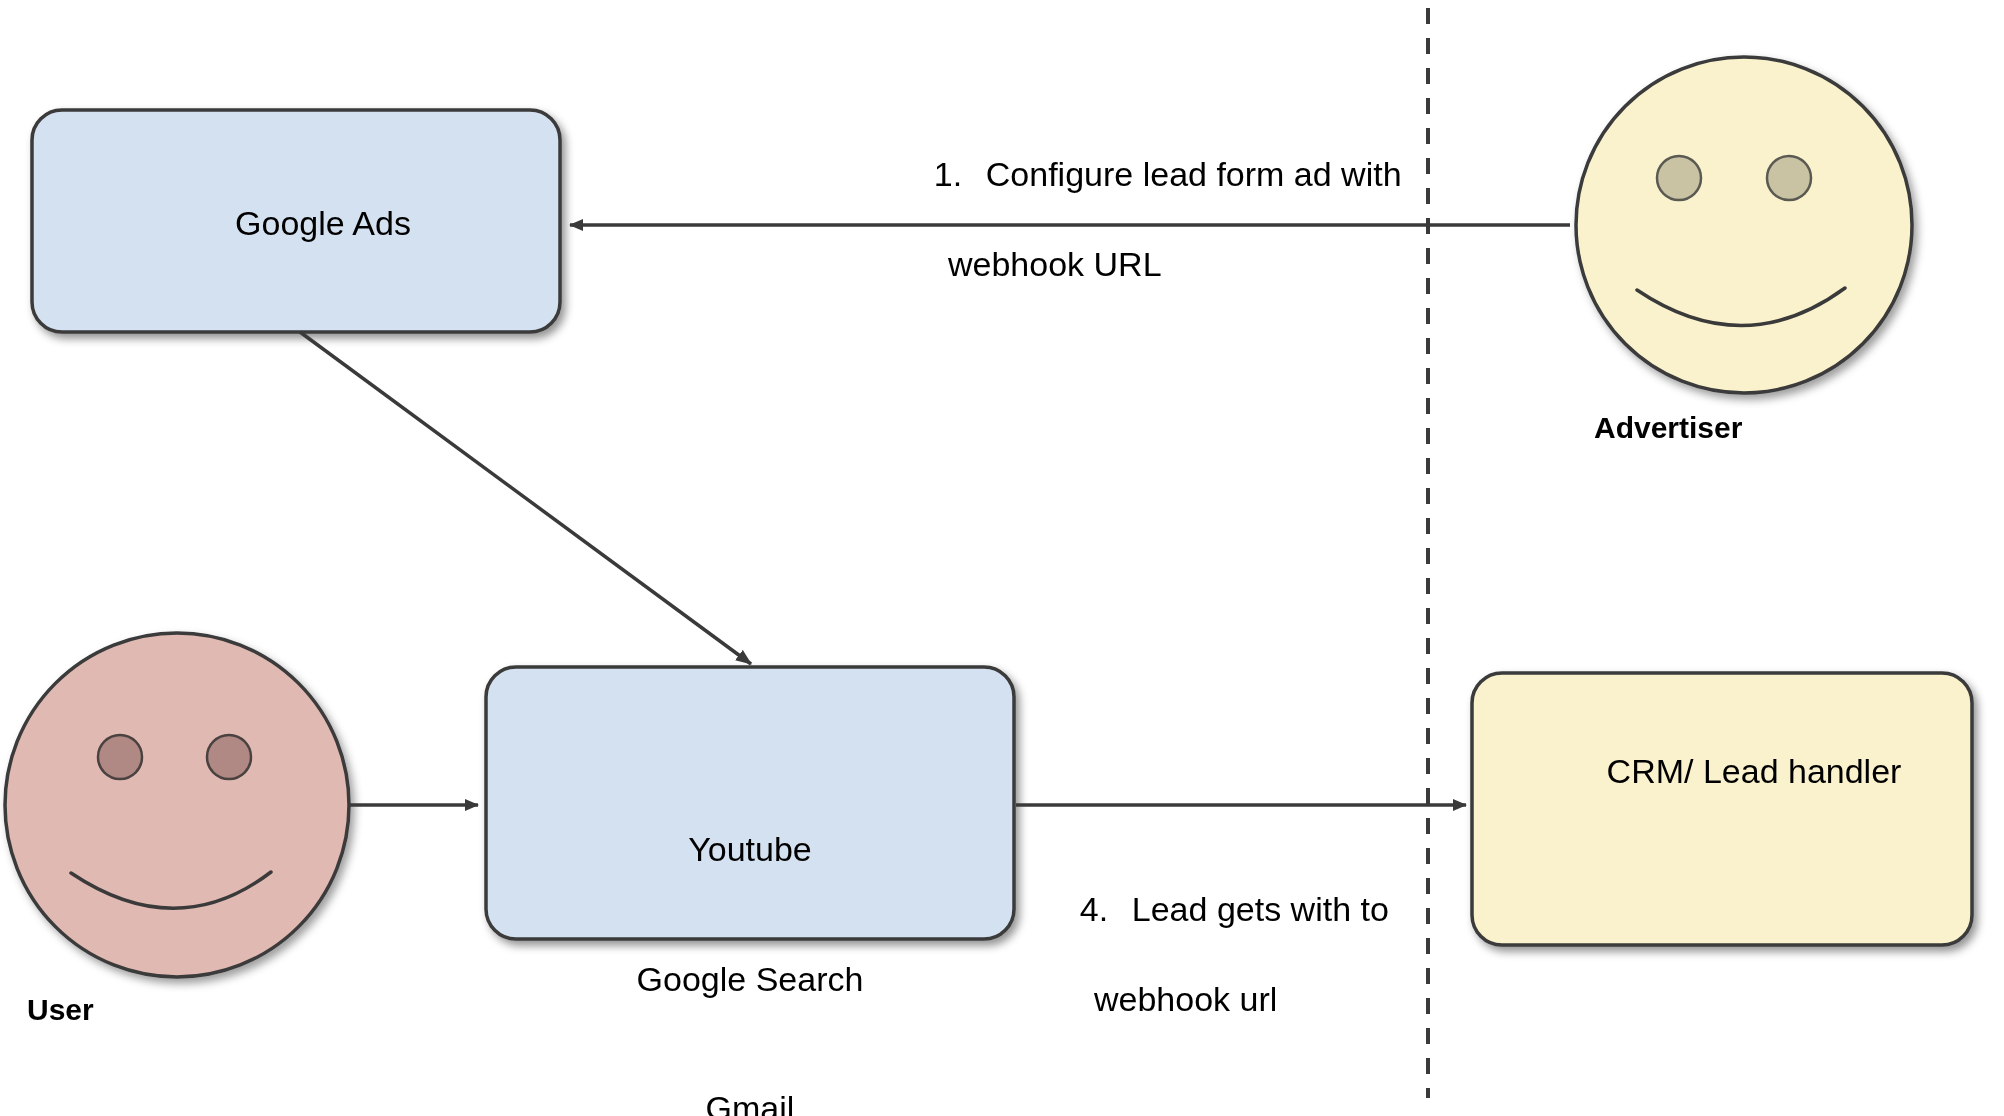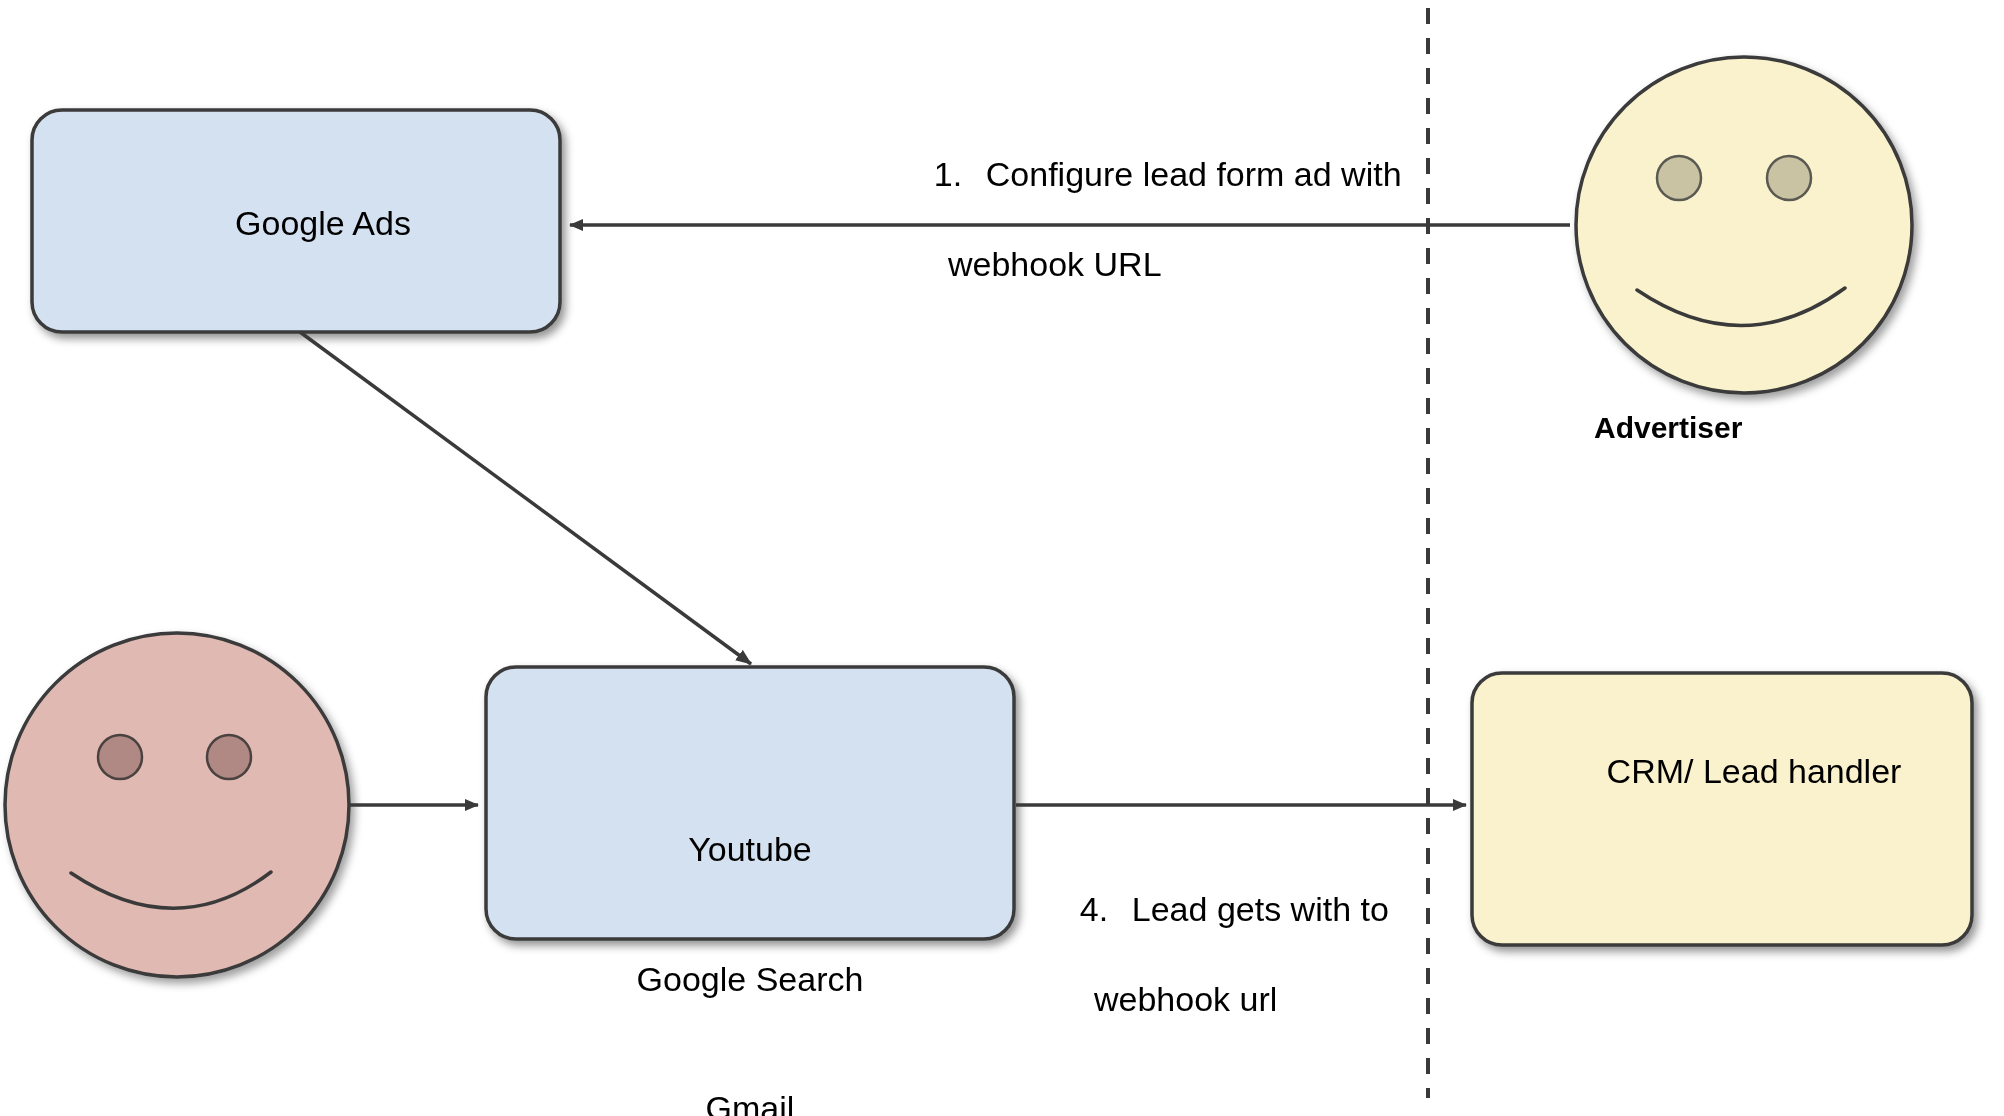--- a/index.html
+++ b/index.html
@@ -120,20 +120,21 @@
   <div class="node-label" style="left:486px; top:742px; width:528px;">
     <span class="lbl-line">Youtube</span>
     <span class="lbl-line">Google Search</span>
     <span class="lbl-line">Gmail</span>
   </div>
 
   <div class="node-label" style="left:1472px; top:750px; width:564px;">CRM/ Lead handler</div>
 
   <div class="actor-name" style="left:1594px; top:411px; width:300px;">Advertiser</div>
 
+  <div class="actor-name" style="left:27px; top:993px; width:300px;">User</div>
 
   <div class="edge-label" style="left:896px; top:107px;">
     <span class="edge-num">1.</span><span>Configure lead form ad with</span>
     <span class="lbl-line" style="padding-left:52px;">webhook URL</span>
   </div>
 
 
 
   <div class="edge-label" style="left:1042px; top:842px;">
     <span class="edge-num">4.</span><span>Lead gets with to</span>

